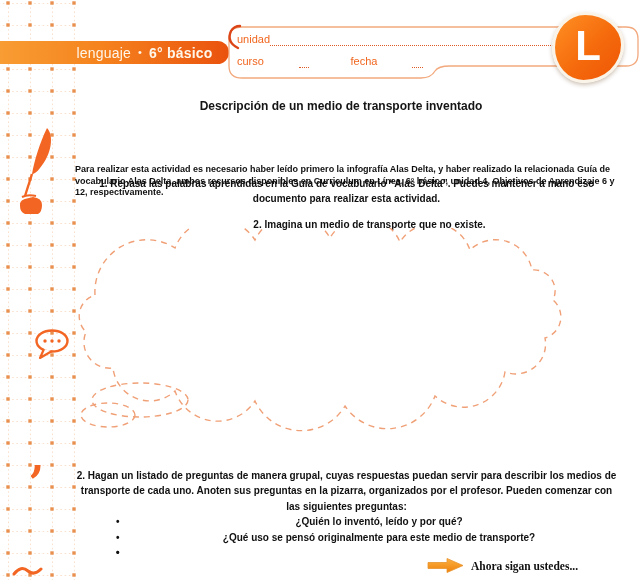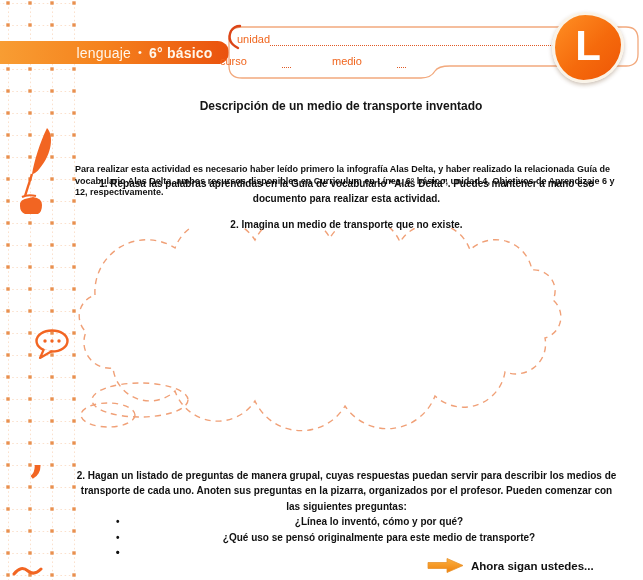--- a/index.html
+++ b/index.html
@@ -16,21 +16,21 @@
     border-radius:0 13px 13px 0;
     display:flex;align-items:center;justify-content:center;
     padding-left:60px;box-sizing:border-box;
     color:#fff6ea;font-size:14px;letter-spacing:.2px;
   }
   .banner .sep{margin:0 7px;font-size:11px;position:relative;top:-1px;}
   .banner .grade{font-weight:bold;font-weight:600;}
   
   .namebox-svg{position:absolute;left:220px;top:22px;}
   .row-nombre{position:absolute;left:237px;top:33px;width:322px;display:flex;align-items:flex-end;}
-  .row-curso{position:absolute;left:220px;top:55px;width:186px;display:flex;align-items:flex-end;gap:31px;}
+  .row-curso{position:absolute;left:237px;top:55px;width:186px;display:flex;align-items:flex-end;gap:31px;}
   .fieldlabel{color:#f0661f;font-size:11px;line-height:13px;}
   .leader{border-bottom:1.6px dotted #e05a26;height:10px;}
   .leader.grow{flex:1;}
   .leader.w60{width:60px;margin-left:4px;}
   .row-curso .fieldlabel.fecha{margin-left:10px;}
   
   .logo{
     position:absolute;left:552px;top:12px;width:66px;height:65px;
     background:linear-gradient(135deg,#ff9024 0%,#f56a0c 55%,#ee5606 100%);
     border:3px solid #faf3e7;
@@ -43,29 +43,29 @@
   .title{
     position:absolute;left:60px;top:99px;width:562px;
     text-align:center;font-size:12px;font-weight:bold;color:#151515;
   }
   .intro{
     position:absolute;left:75px;top:136px;width:542px;
     font-size:9px;font-weight:bold;line-height:11.5px;color:#101010;margin-top:28px;
   }
   .step{position:absolute;left:75px;width:543px;font-size:10px;font-weight:bold;line-height:15px;color:#101010;text-align:center;}
   .step1{top:176px;}
-  .step2{top:217px;}
+  .step2{top:217px;margin-left:23px;}
   .step2b{top:440px;line-height:15.4px;margin-top:28px;}
   .qlist{list-style:none;margin:0;padding:0;}
   .qlist li{position:relative;padding-left:65px;line-height:15.3px;}
   .qlist li .bdot{position:absolute;left:41px;top:0;}
   .cloud-svg{position:absolute;left:68px;top:228px;}
   
   .cta{position:absolute;left:427px;top:557px;display:flex;align-items:center;gap:6px;}
-  .cta .txt{font-size:11.5px;font-weight:bold;color:#101010;}
+  .cta .txt{font-size:11.5px;font-weight:bold;color:#101010;font-family:Liberation Serif, serif;}
   
   .m-icon{position:absolute;}
   .icon-quill{left:14px;top:126px;}
   .icon-bubble{left:33px;top:329px;}
   .icon-comma{left:30px;top:438px;font-size:42px;font-weight:bold;color:#f26522;line-height:40px;font-family:"DejaVu Serif",serif;}
   .icon-squiggle{left:12px;top:563px;}
 </style>
 </head>
 <body>
 
@@ -116,21 +116,21 @@
     <path d="M18 26 Q6 20 11 9 Q14 4 20 4" fill="none" stroke="#dc4517" stroke-width="2.4" stroke-linecap="round"></path>
   </svg>
 
   <div class="row-nombre">
     <span class="fieldlabel">unidad</span>
     <span class="leader grow"></span>
   </div>
   <div class="row-curso">
     <span class="fieldlabel">curso</span>
     <span class="leader w60"></span>
-    <span class="fieldlabel fecha">medio</span>
+    <span class="fieldlabel fecha">fecha</span>
     <span class="leader w60"></span>
   </div>
 
   <div class="logo">
     <span>L</span>
   </div>
 
   <div class="title">Descripción de un medio de transporte inventado</div>
 
   <div class="intro">Para realizar esta actividad es necesario haber leído primero la infografía Alas Delta, y haber realizado la relacionada Guía de vocabulario Alas Delta, ambos recursos disponibles en Curriculum en Línea, 6° básico, unidad 4, Objetivos de Aprendizaje 6 y 12, respectivamente.</div>
@@ -150,21 +150,21 @@
       <ellipse cx="72" cy="172" rx="48" ry="17"></ellipse>
       <ellipse cx="40" cy="187" rx="27" ry="12"></ellipse>
     </g>
   </svg>
 
   <div class="step step2b">
     <div>2. Hagan un listado de preguntas de manera grupal, cuyas respuestas puedan servir para describir los medios de transporte de cada uno. Anoten sus preguntas en la pizarra, organizados por el profesor. Pueden comenzar con las siguientes preguntas:</div>
     <ul class="qlist">
       <li>
         <span class="bdot">•</span>
-        <span>¿Línea lo inventó, cómo y por qué?</span>
+        <span>¿Quién lo inventó, leído y por qué?</span>
       </li>
       <li>
         <span class="bdot">•</span>
         <span>¿Qué uso se pensó originalmente para este medio de transporte?</span>
       </li>
       <li>
         <span class="bdot">•</span>
       </li>
       <li>
         <span class="bdot">•</span>

